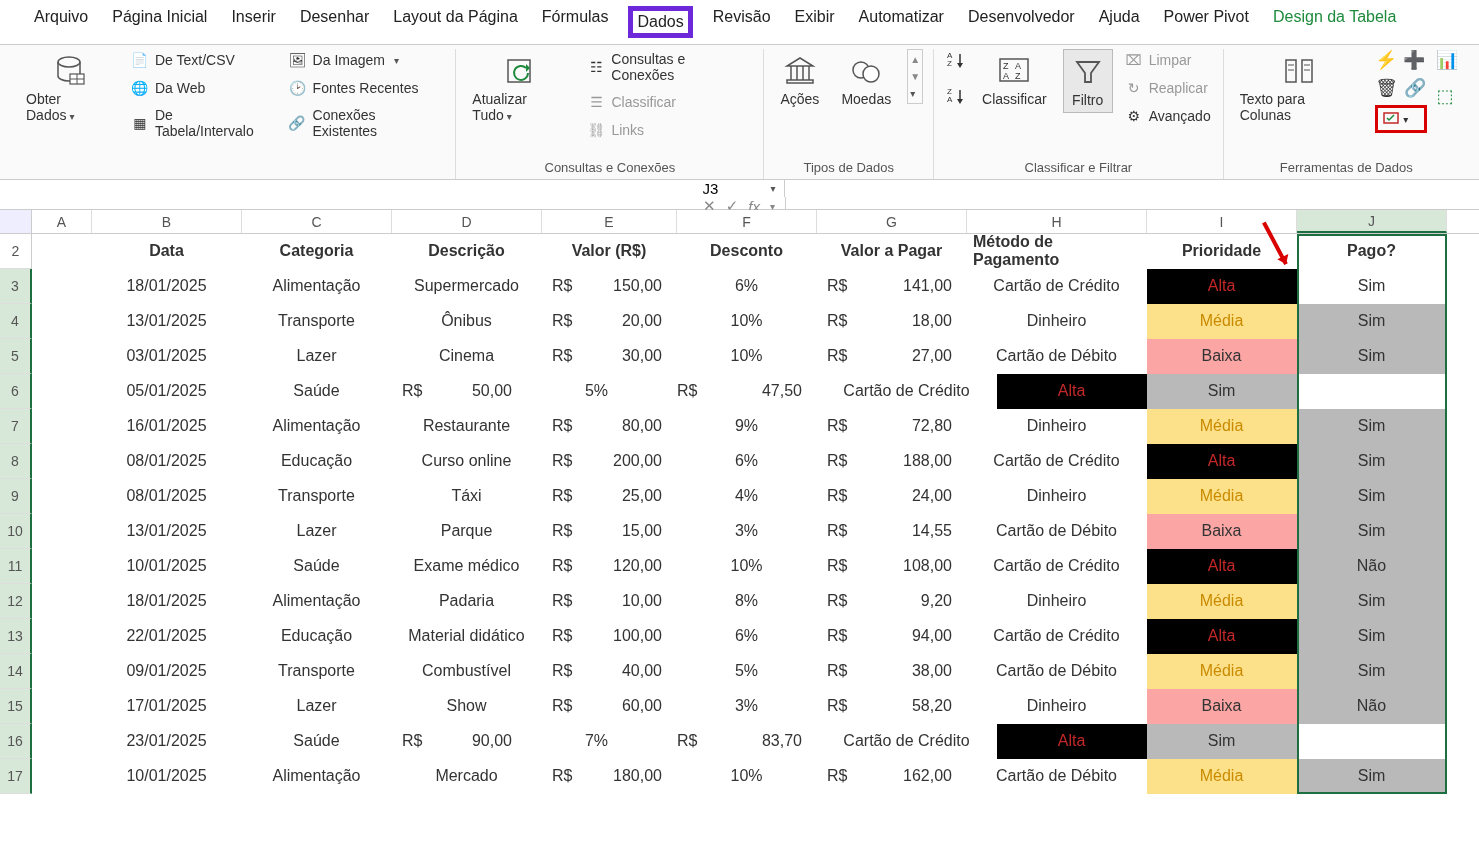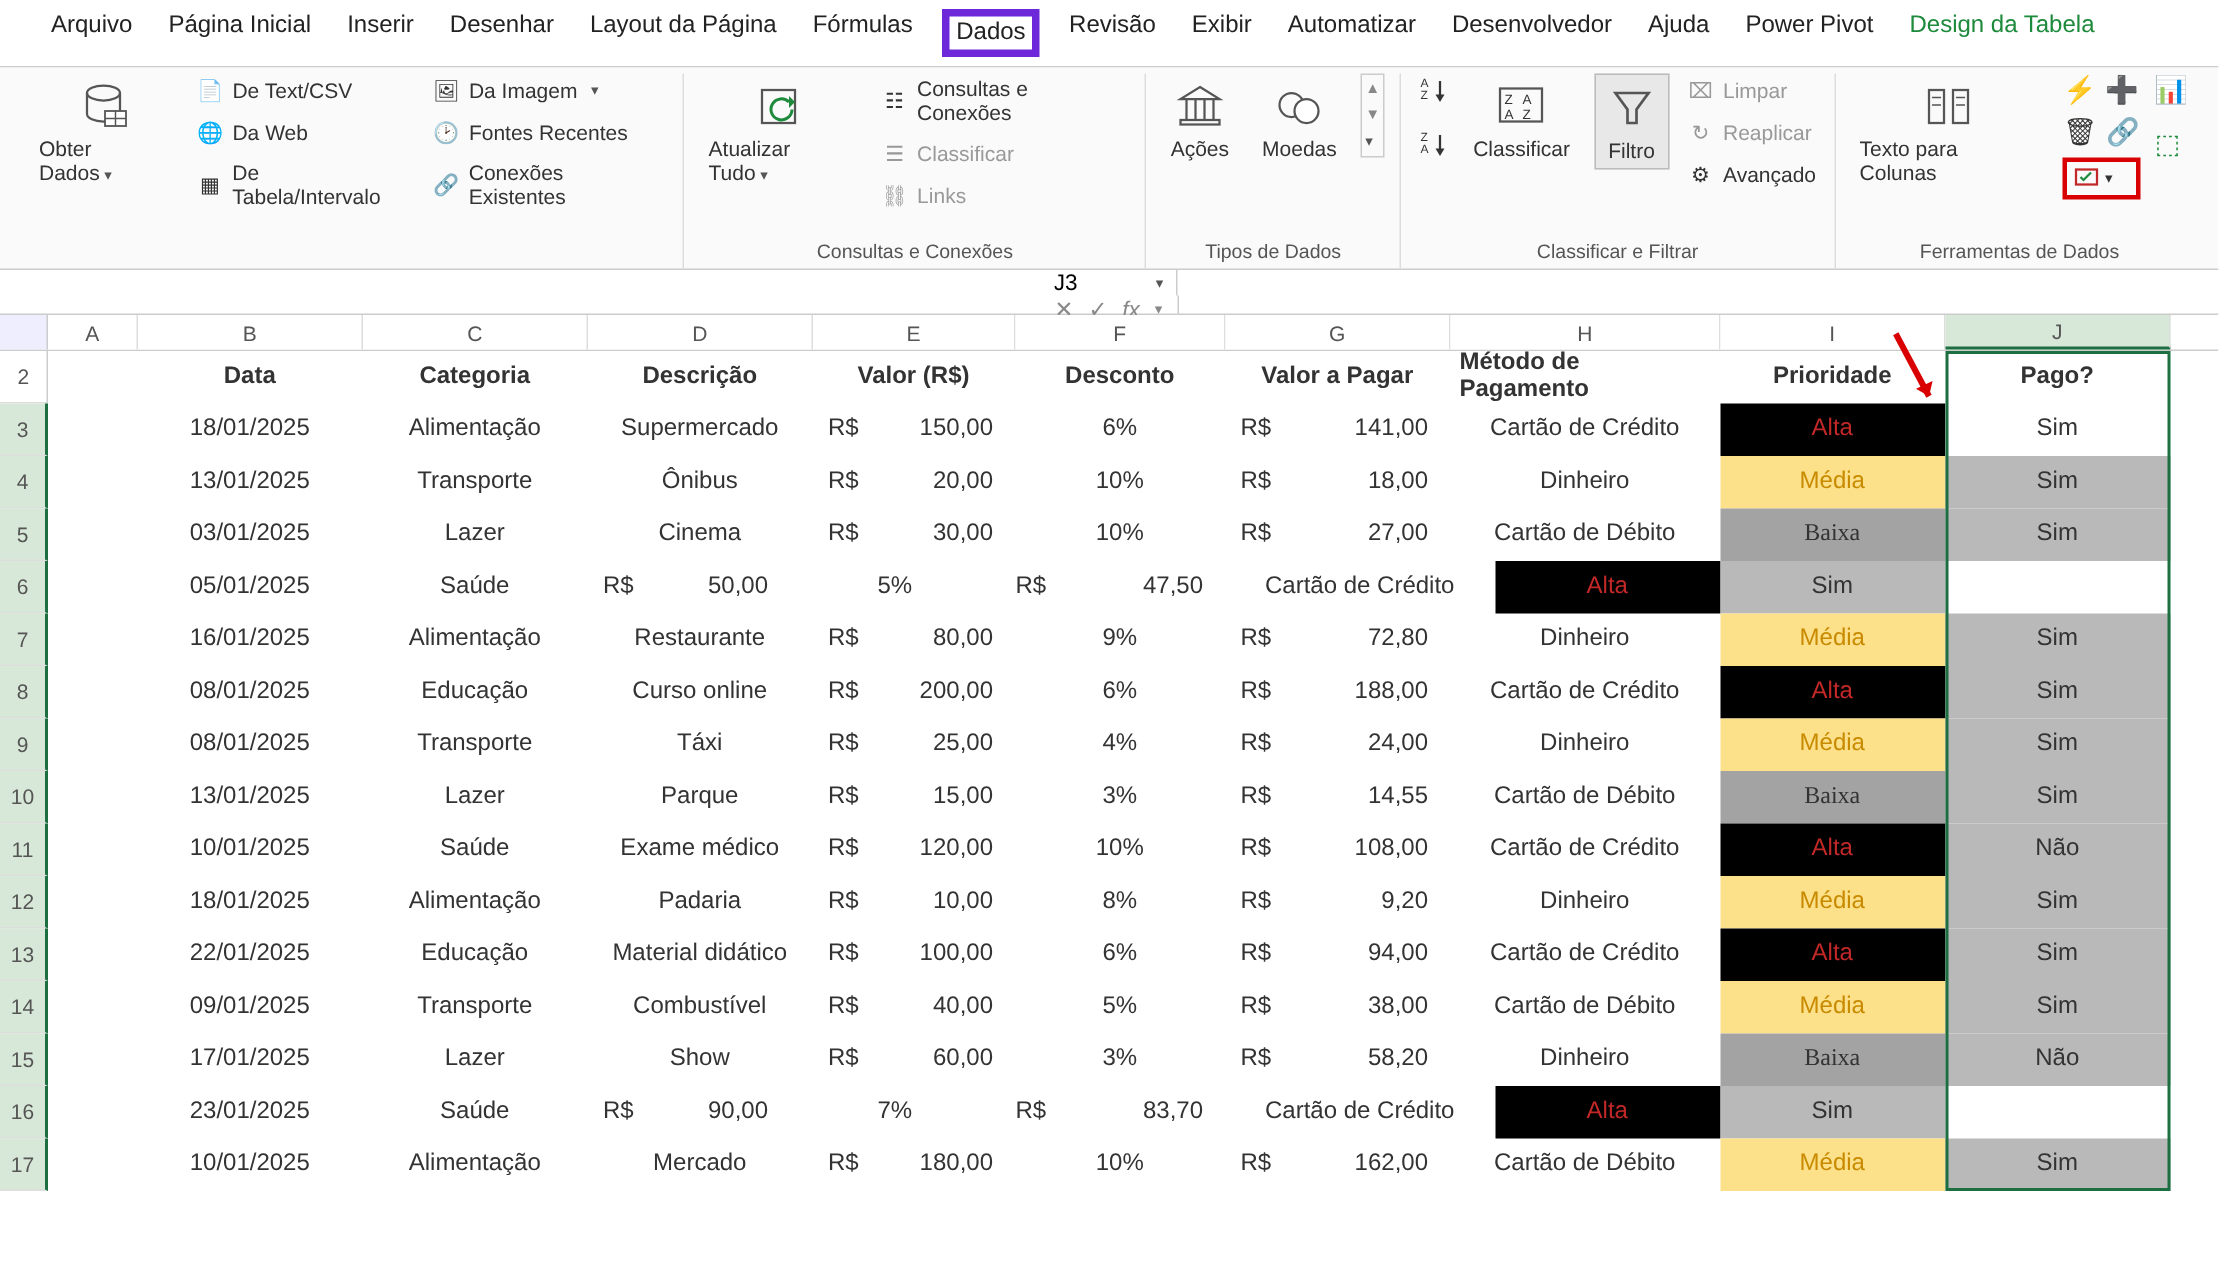--- a/index.html
+++ b/index.html
@@ -44,21 +44,21 @@
 
   .rows { display:flex; flex-direction:column; }
   .row { display:flex; height:35px; position:relative; }
   .row-h { width:32px; text-align:center; font-size:14px; color:#555; border-right:1px solid #ccc; border-bottom:1px solid #ddd; background:#fff; display:flex; align-items:center; justify-content:center; }
   .row-h.sel { background:#d8e8d8; border-right:2px solid #1d6f42; }
   .cell { border-right:1px solid transparent; border-bottom:1px solid transparent; display:flex; align-items:center; justify-content:center; font-size:16px; padding:0 6px; position:relative; }
   .cell.header-row { font-weight:700; }
 
   .alta-bg { background:#000000; color:#c22828; font-weight:400; }
   .media-bg { background:#fde08a; color:#c88b00; font-weight:500; }
-  .baixa-bg { background:#a3a3a3; color:#333;font-family:Liberation Serif, serif; }
+  .baixa-bg { background:#fca5a5; color:#333; }
 
   .sel-col-overlay { position:absolute; top:0; bottom:0; right:0; border:2px solid #1d6f42; pointer-events:none; }
   .sel-gray { background:#b9b9b9; }
   .sel-white { background:#fff; }
 
   .arrow-marker { position:absolute; color:#d80000; font-size:48px; transform:rotate(30deg); pointer-events:none; }
 
   
   .c-A{width:60px}.c-B{width:150px}.c-C{width:150px}.c-D{width:150px}.c-E{width:135px}.c-F{width:140px}.c-G{width:150px}.c-H{width:180px}.c-I{width:150px}.c-J{width:150px}
 

